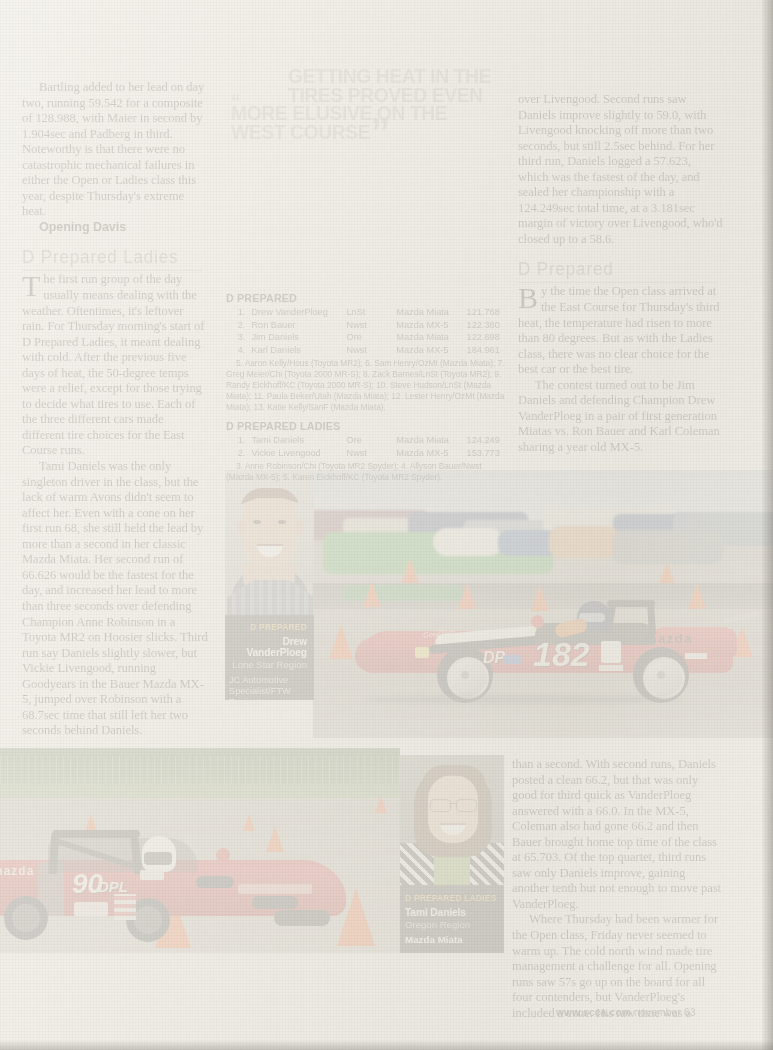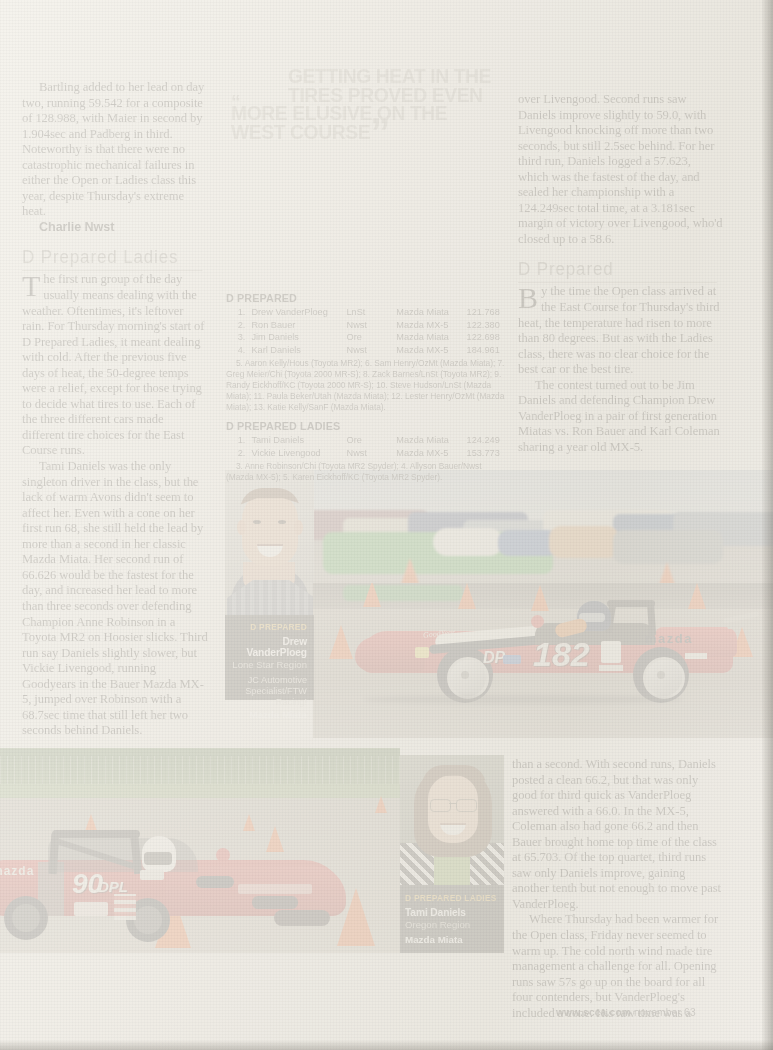--- a/index.html
+++ b/index.html
@@ -180,21 +180,20 @@
   }
   .cap-region {
     color: #c6c2ba;
     font-size: 9.6px;
     text-align: right;
     margin-top: 1px;
   }
   .cap-sponsor {
     color: #d6d2ca;
     font-size: 9.2px;
-    text-align: right;
     line-height: 11px;
     margin-top: 5px;
   }
   .cap-car {
     color: #ffffff;
     font-weight: bold;
     font-size: 9.8px;
     text-align: right;
     margin-top: 1px;
   }
@@ -436,21 +435,21 @@
 
   <div class="cap-box align-left" style="left:400px; top:885px; width:104px; height:68px; padding:8px 5px 0 5px;">
     <div class="cap-class">D PREPARED LADIES</div>
     <div class="cap-name">Tami Daniels</div>
     <div class="cap-region">Oregon Region</div>
     <div class="cap-car" style="margin-top:4px;">Mazda Miata</div>
   </div>
 
   <div class="col" style="left:22px; top:80px; width:186px;">
     <p>Bartling added to her lead on day two, running 59.542 for a composite of 128.988, with Maier in second by 1.904sec and Padberg in third. Noteworthy is that there were no catastrophic mechanical failures in either the Open or Ladies class this year, despite Thursday's extreme heat.</p>
-    <p class="byline">Charlie Nwst</p>
+    <p class="byline">Opening Davis</p>
 
     <h2 class="sec-head" style="margin-top:12px;">D Prepared Ladies</h2>
 
     <p class="dropcap-para noindent">
       <span class="dropcap">T</span><span>he first run group of the day usually means dealing with the weather. Oftentimes, it's leftover rain. For Thursday morning's start of D Prepared Ladies, it meant dealing with cold. After the previous five days of heat, the 50-degree temps were a relief, except for those trying to decide what tires to use. Each of the three different cars made different tire choices for the East Course runs.</span>
     </p>
     <p>Tami Daniels was the only singleton driver in the class, but the lack of warm Avons didn't seem to affect her. Even with a cone on her first run 68, she still held the lead by more than a second in her classic Mazda Miata. Her second run of 66.626 would be the fastest for the day, and increased her lead to more than three seconds over defending Champion Anne Robinson in a Toyota MR2 on Hoosier slicks. Third run say Daniels slightly slower, but Vickie Livengood, running Goodyears in the Bauer Mazda MX-5, jumped over Robinson with a 68.7sec time that still left her two seconds behind Daniels.</p>
   </div>
 
   <div class="pullquote" style="left:231px; top:92px;">

